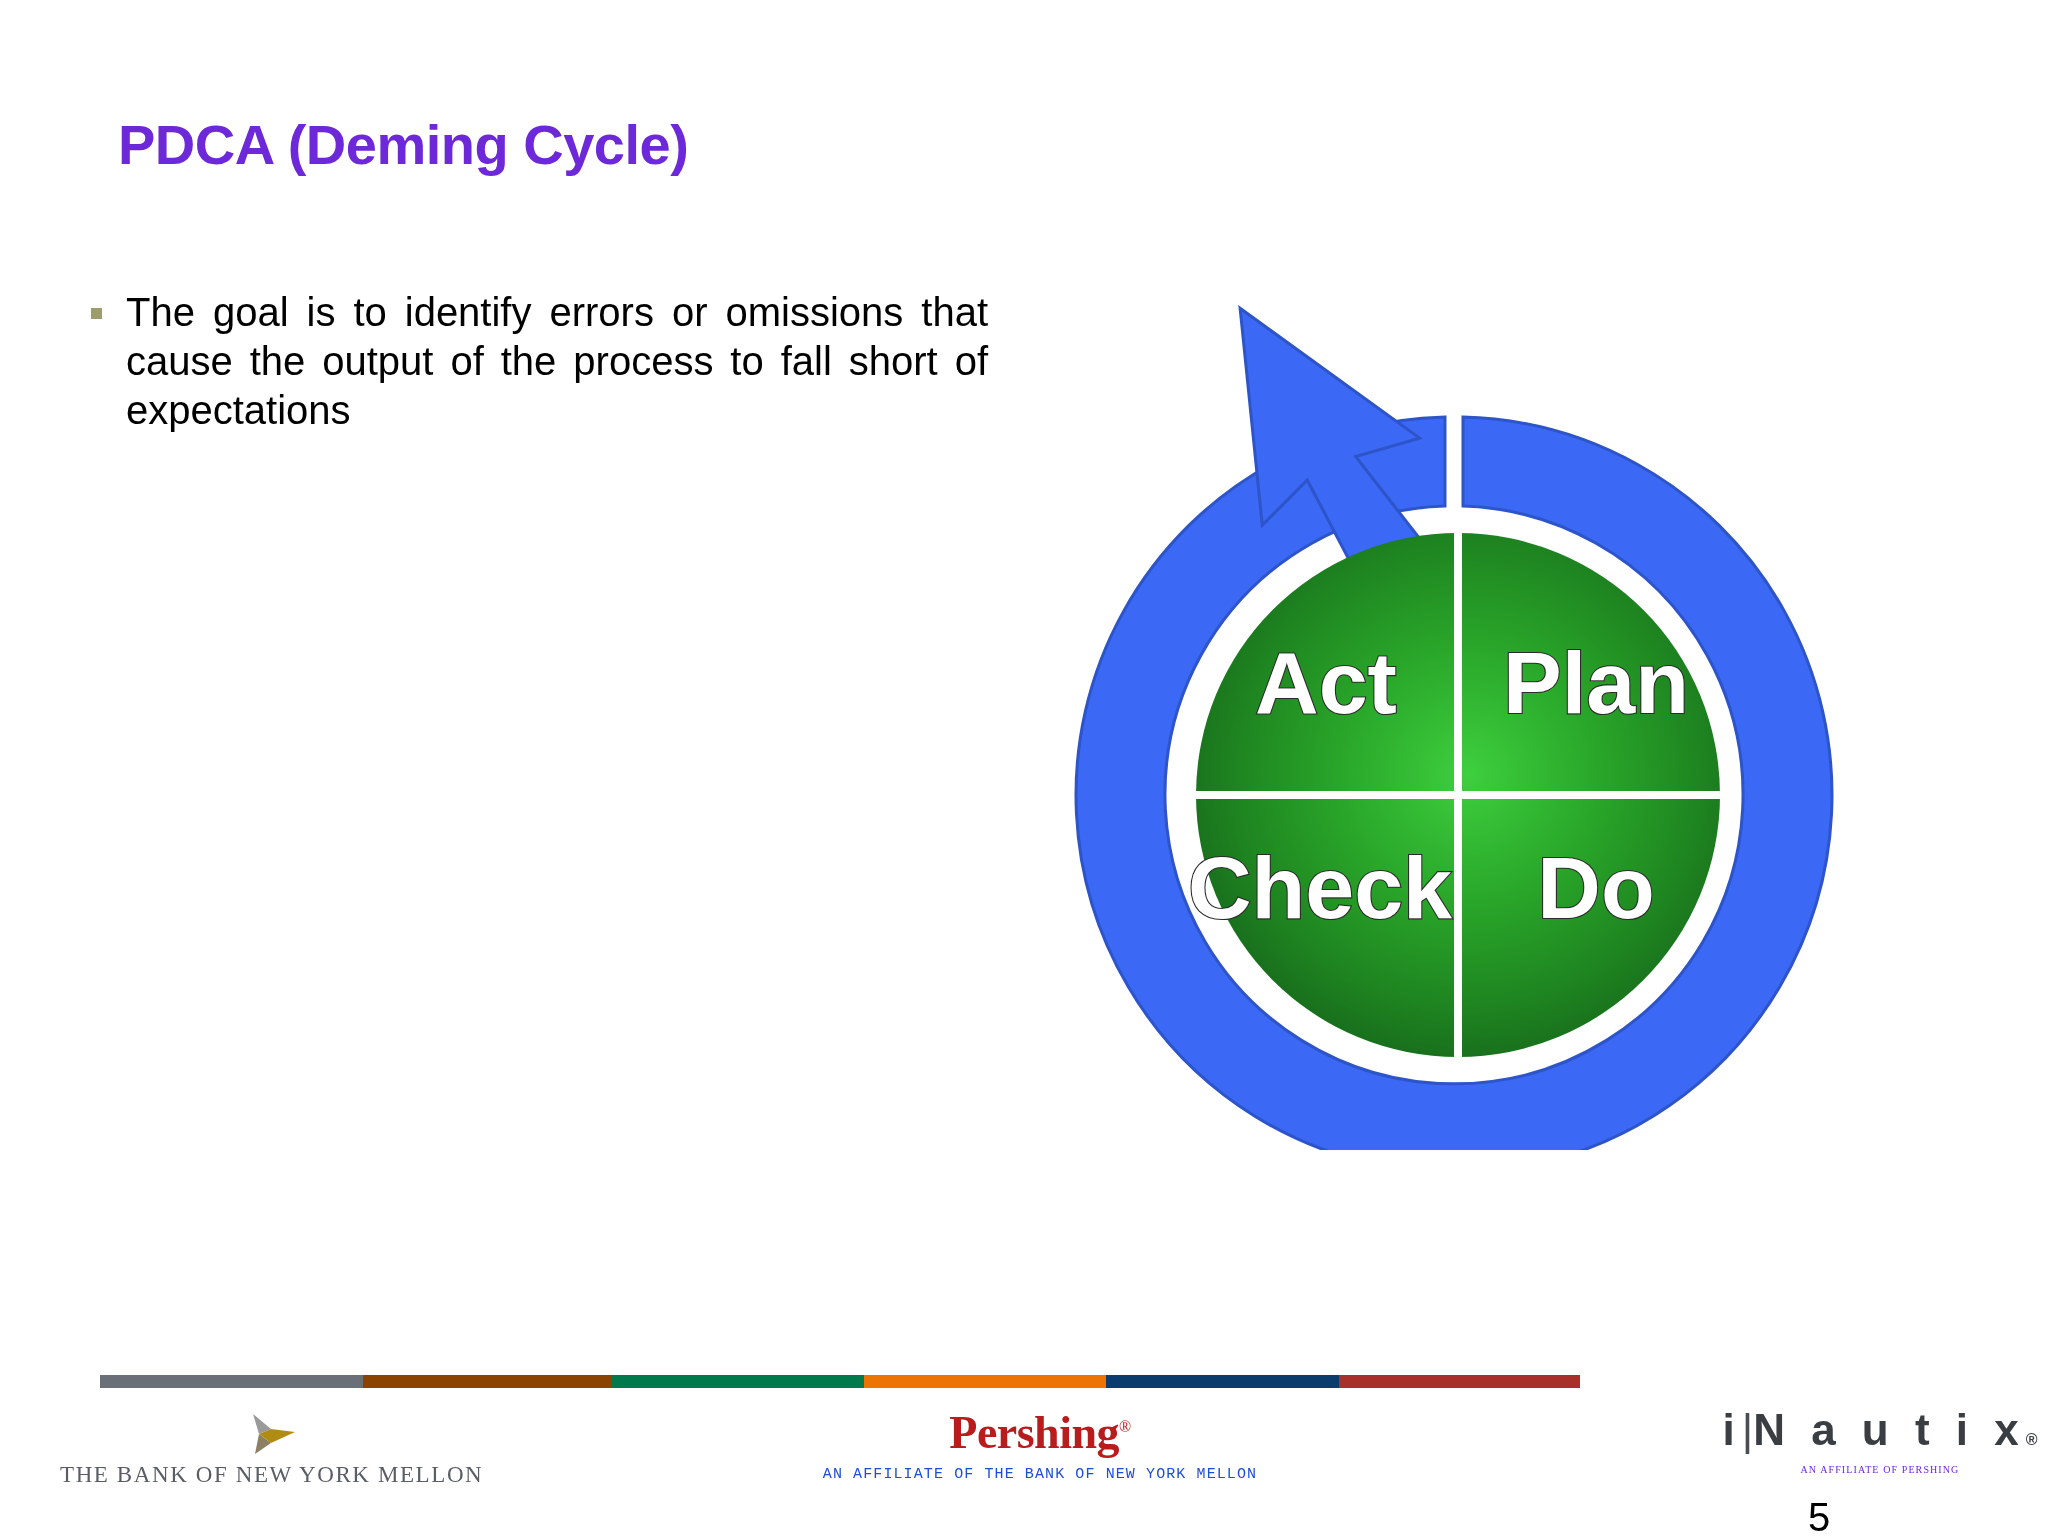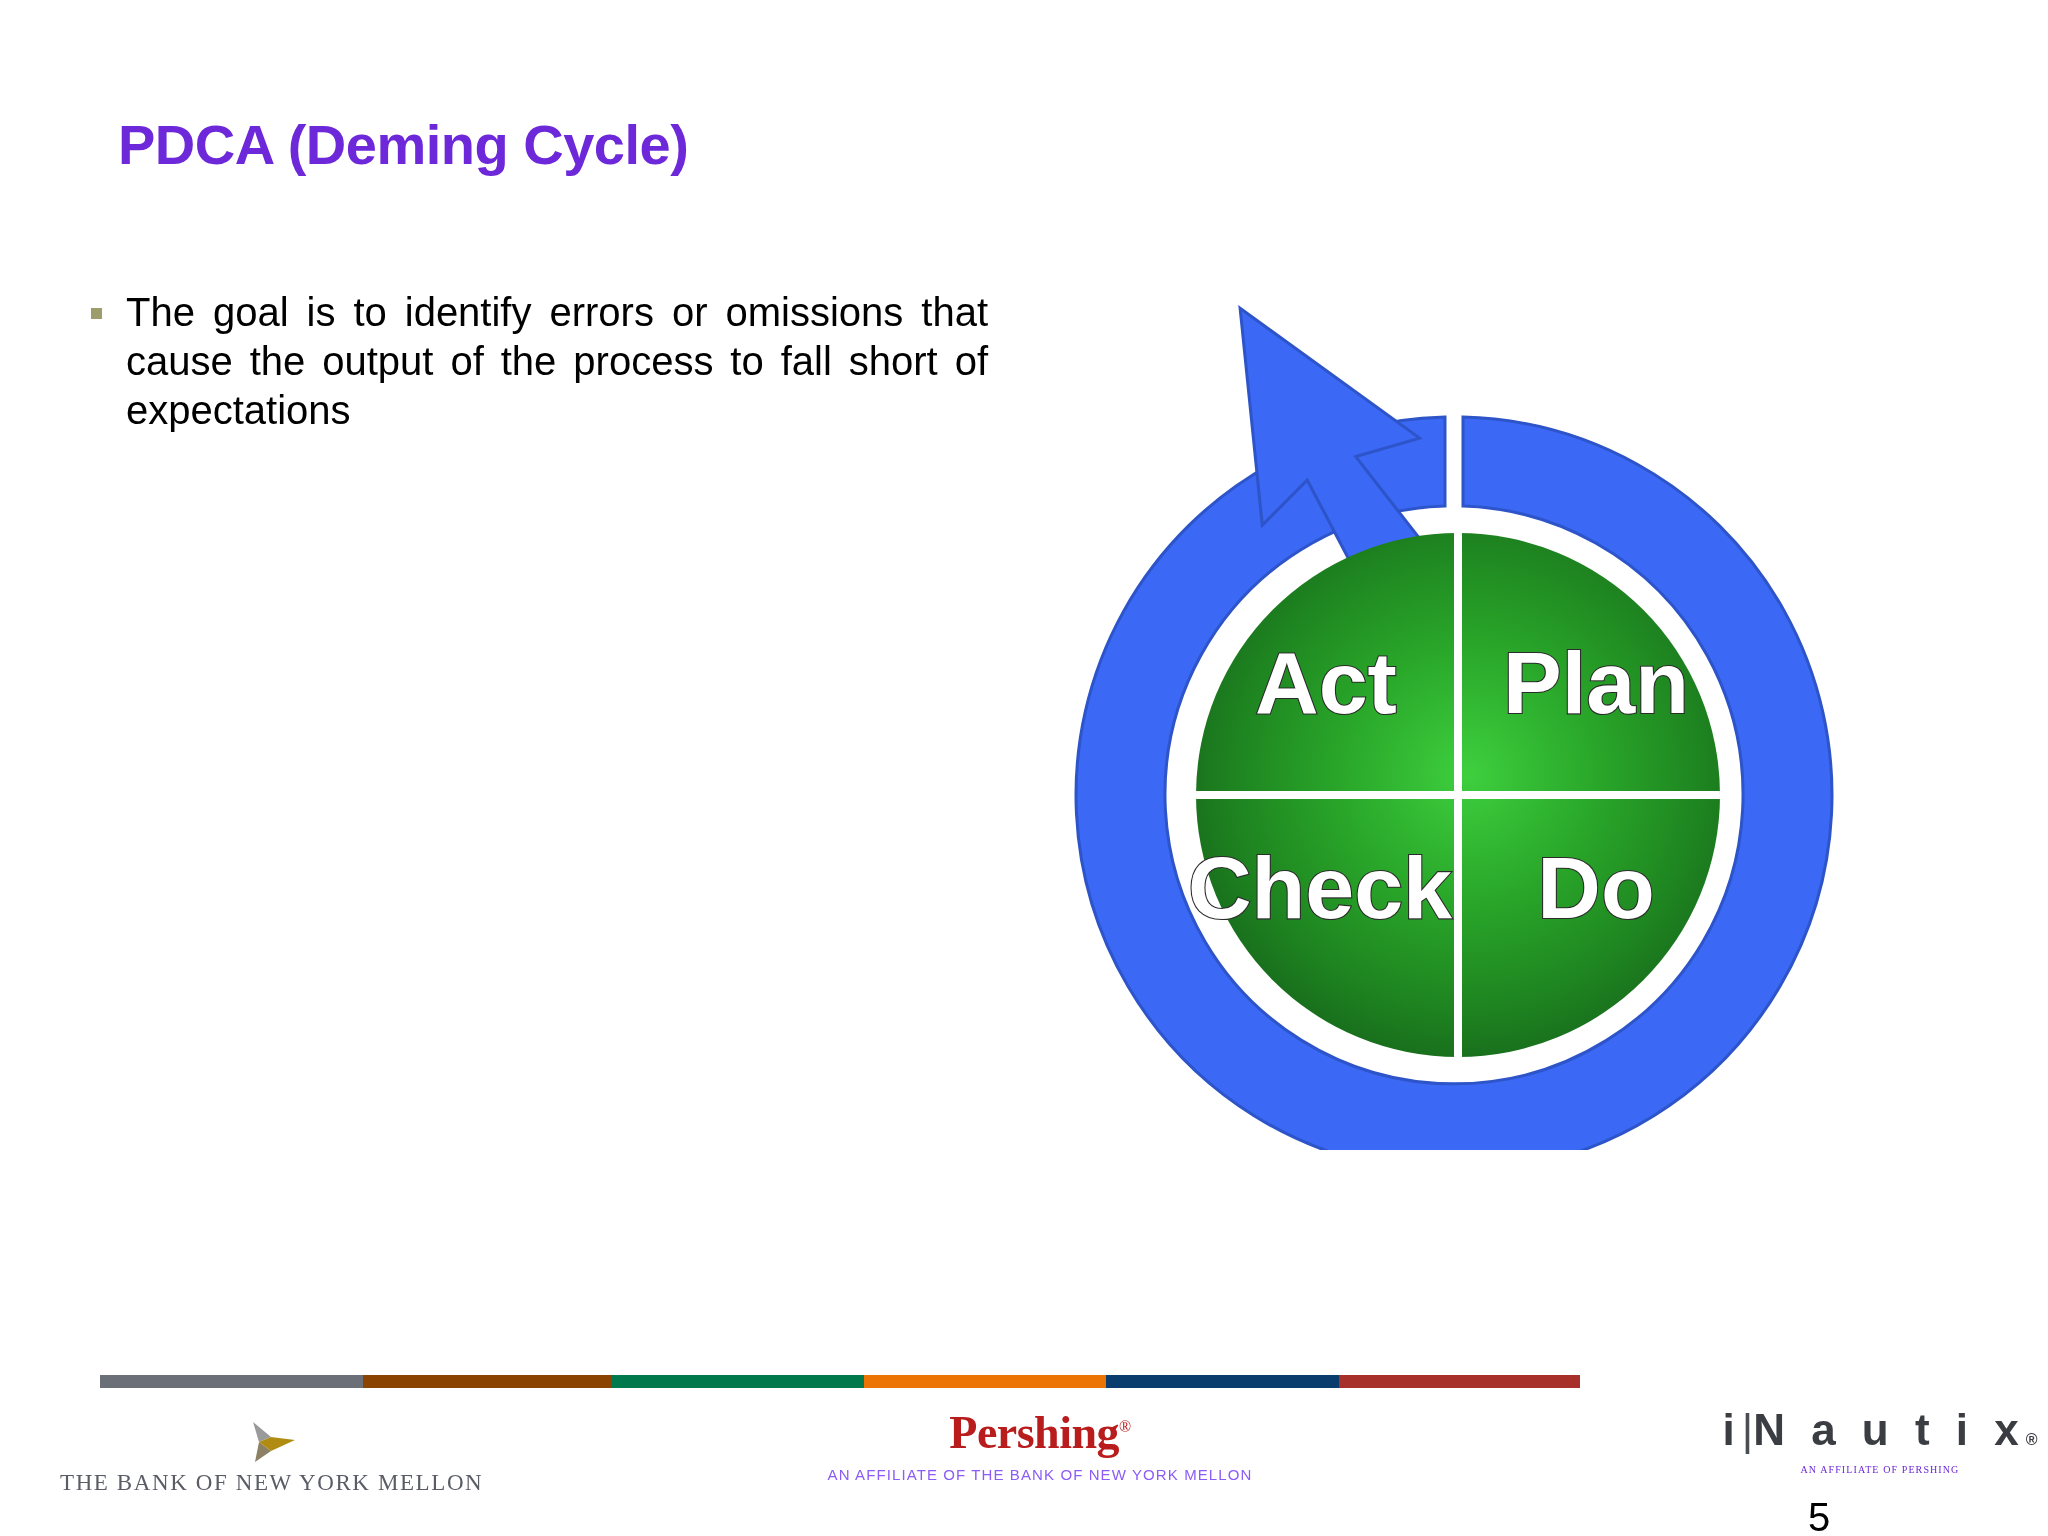--- a/index.html
+++ b/index.html
@@ -110,21 +110,21 @@
     width: 2048px;
     height: 136px;
   }
 
   .logo-block {
     position: absolute;
     text-align: center;
   }
 
   
-  .logo-bny { left: 60px; top: 20px; width: 420px; }
+  .logo-bny { left: 60px; top: 12px; width: 420px; }
   .bny-mark {
     width: 62px;
     height: 44px;
     margin: 0 auto 6px auto;
     position: relative;
   }
   .bny-mark svg { display: block; }
   .bny-name {
     font-family: "Liberation Serif", serif;
     font-size: 23px;
@@ -142,24 +142,24 @@
     color: #b91c1c;
     letter-spacing: -0.5px;
     line-height: 1;
   }
   .pershing-name .reg {
     font-size: 16px;
     vertical-align: super;
     font-weight: normal;
   }
   .pershing-sub {
-    font-family: Liberation Sans, sans-serif;
+    font-family: Liberation Mono, monospace;
     font-size: 15px;
     letter-spacing: 1.1px;
-    color: #8b5cf6;
+    color: #1d4ed8;
     margin-top: 10px;
     white-space: nowrap;
     text-align: center;
   }
 
   
   .logo-inautix { left: 1680px; top: 8px; width: 400px; }
   .inautix-name {
     font-family: "Liberation Sans", sans-serif;
     font-weight: bold;

